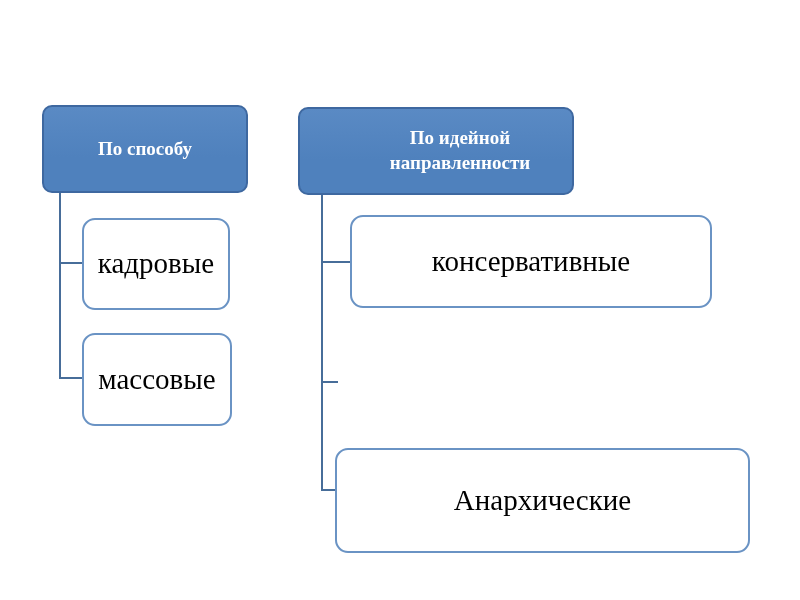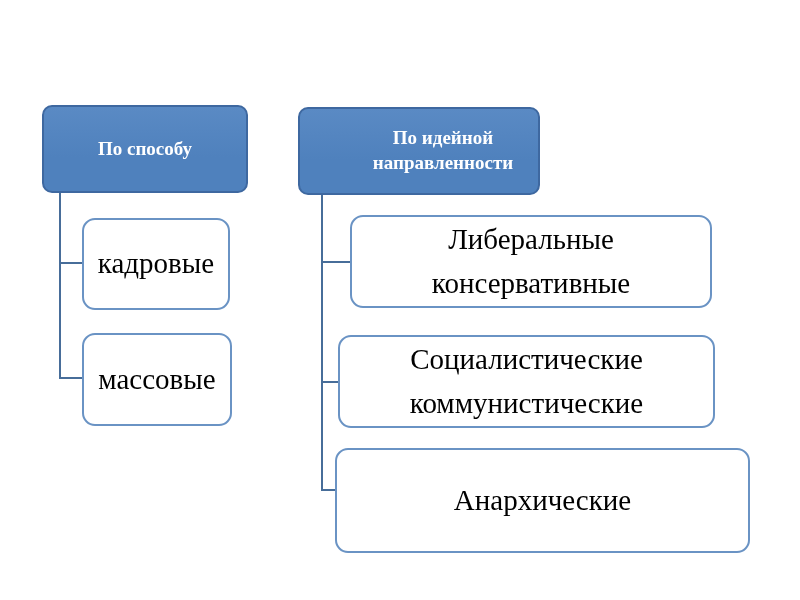--- a/index.html
+++ b/index.html
@@ -83,32 +83,27 @@
   </div>
 
   <div class="node child-node" style="left:82px; top:218px; width:148px; height:92px;">
     <span>кадровые</span>
   </div>
 
   <div class="node child-node" style="left:82px; top:333px; width:150px; height:93px;text-align:right;">
     <span>массовые</span>
   </div>
 
-  <div class="node header-node" style="left:298px; top:107px; width:242px; height:88px;padding-left:48px;">
+  <div class="node header-node" style="left:298px; top:107px; width:276px; height:88px;padding-left:48px;">
     <span>По идейной</span>
     <span>направленности</span>
   </div>
 
   <div class="node child-node" style="left:350px; top:215px; width:362px; height:93px;">
-    <span>Либеральные</span>
     <span>консервативные</span>
   </div>
 
-  <div class="node child-node" style="left:338px; top:335px; width:377px; height:93px;">
-    <span>Социалистические</span>
-    <span>коммунистические</span>
-  </div>
 
   <div class="node child-node" style="left:335px; top:448px; width:415px; height:105px;">
     <span>Анархические</span>
   </div>
 
 </div>
 
 </body></html>

